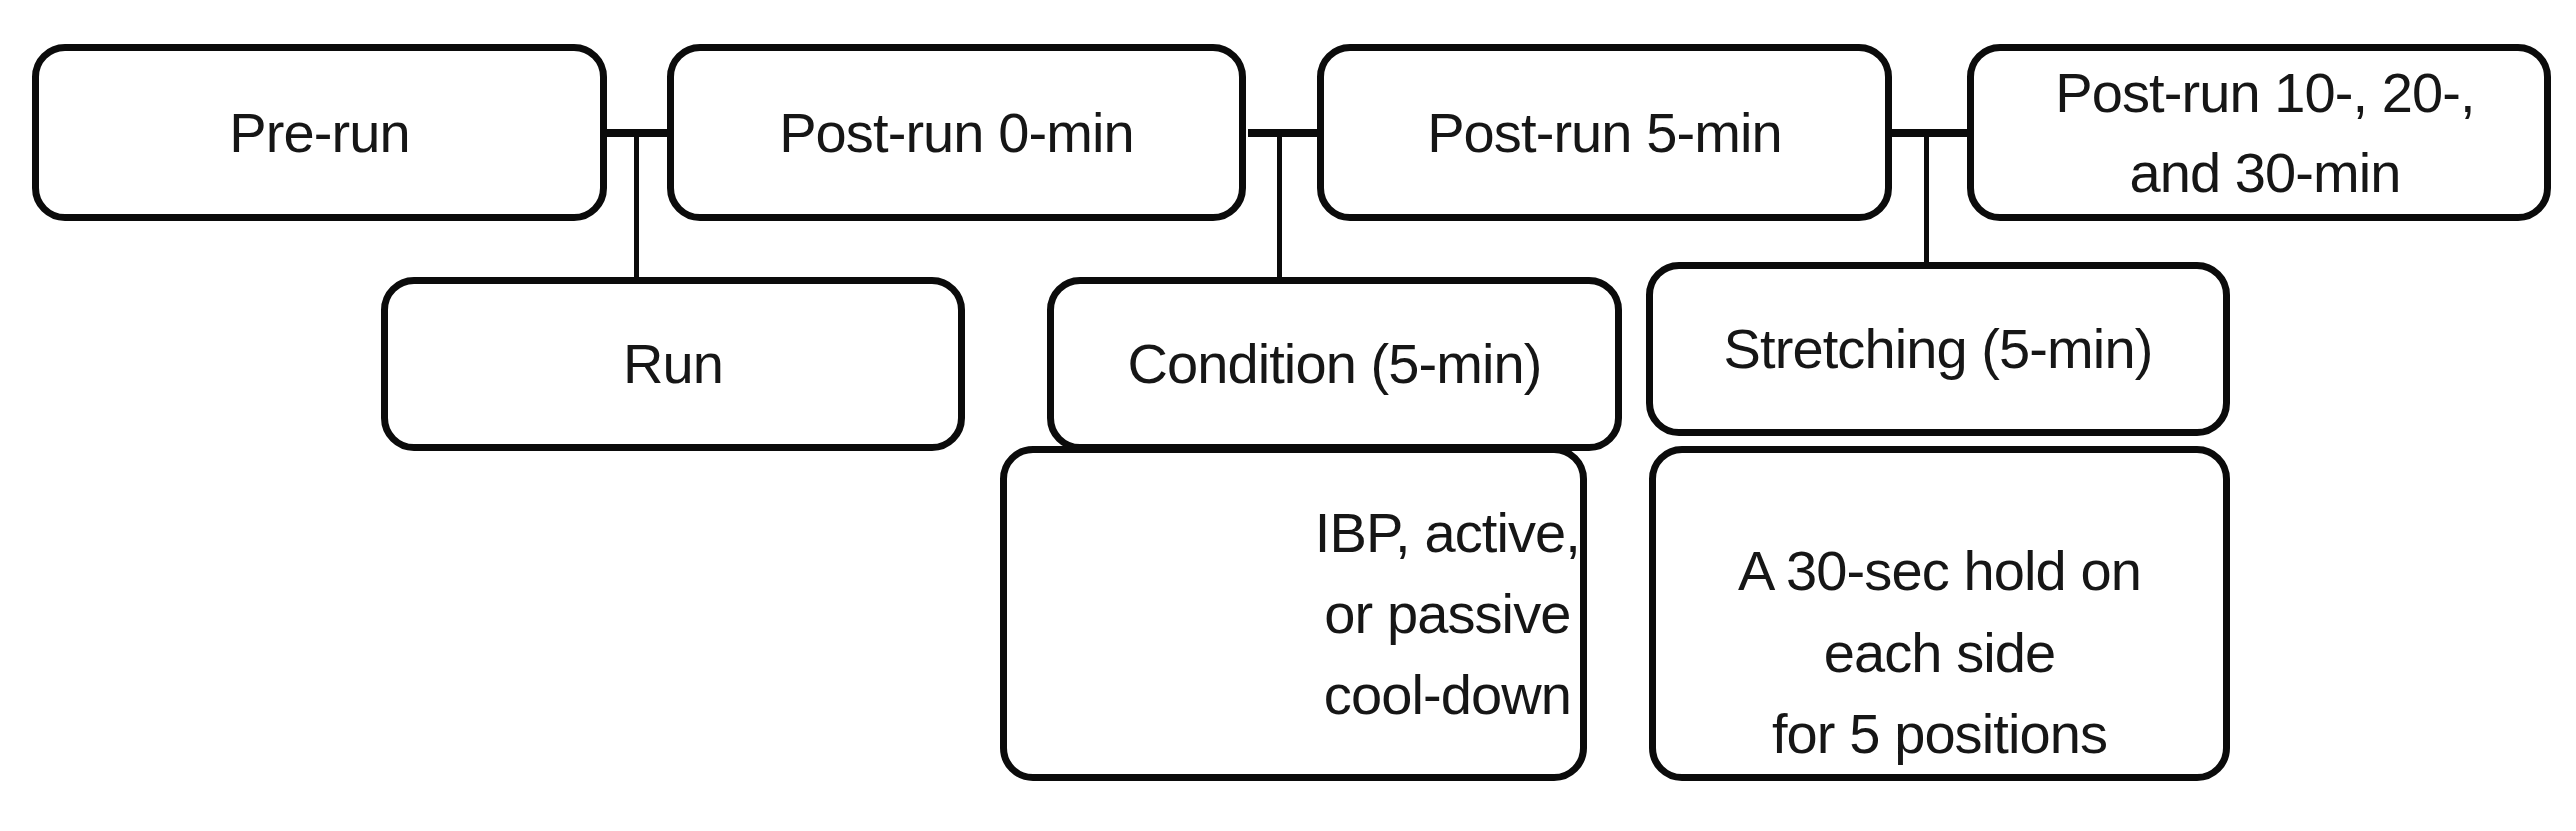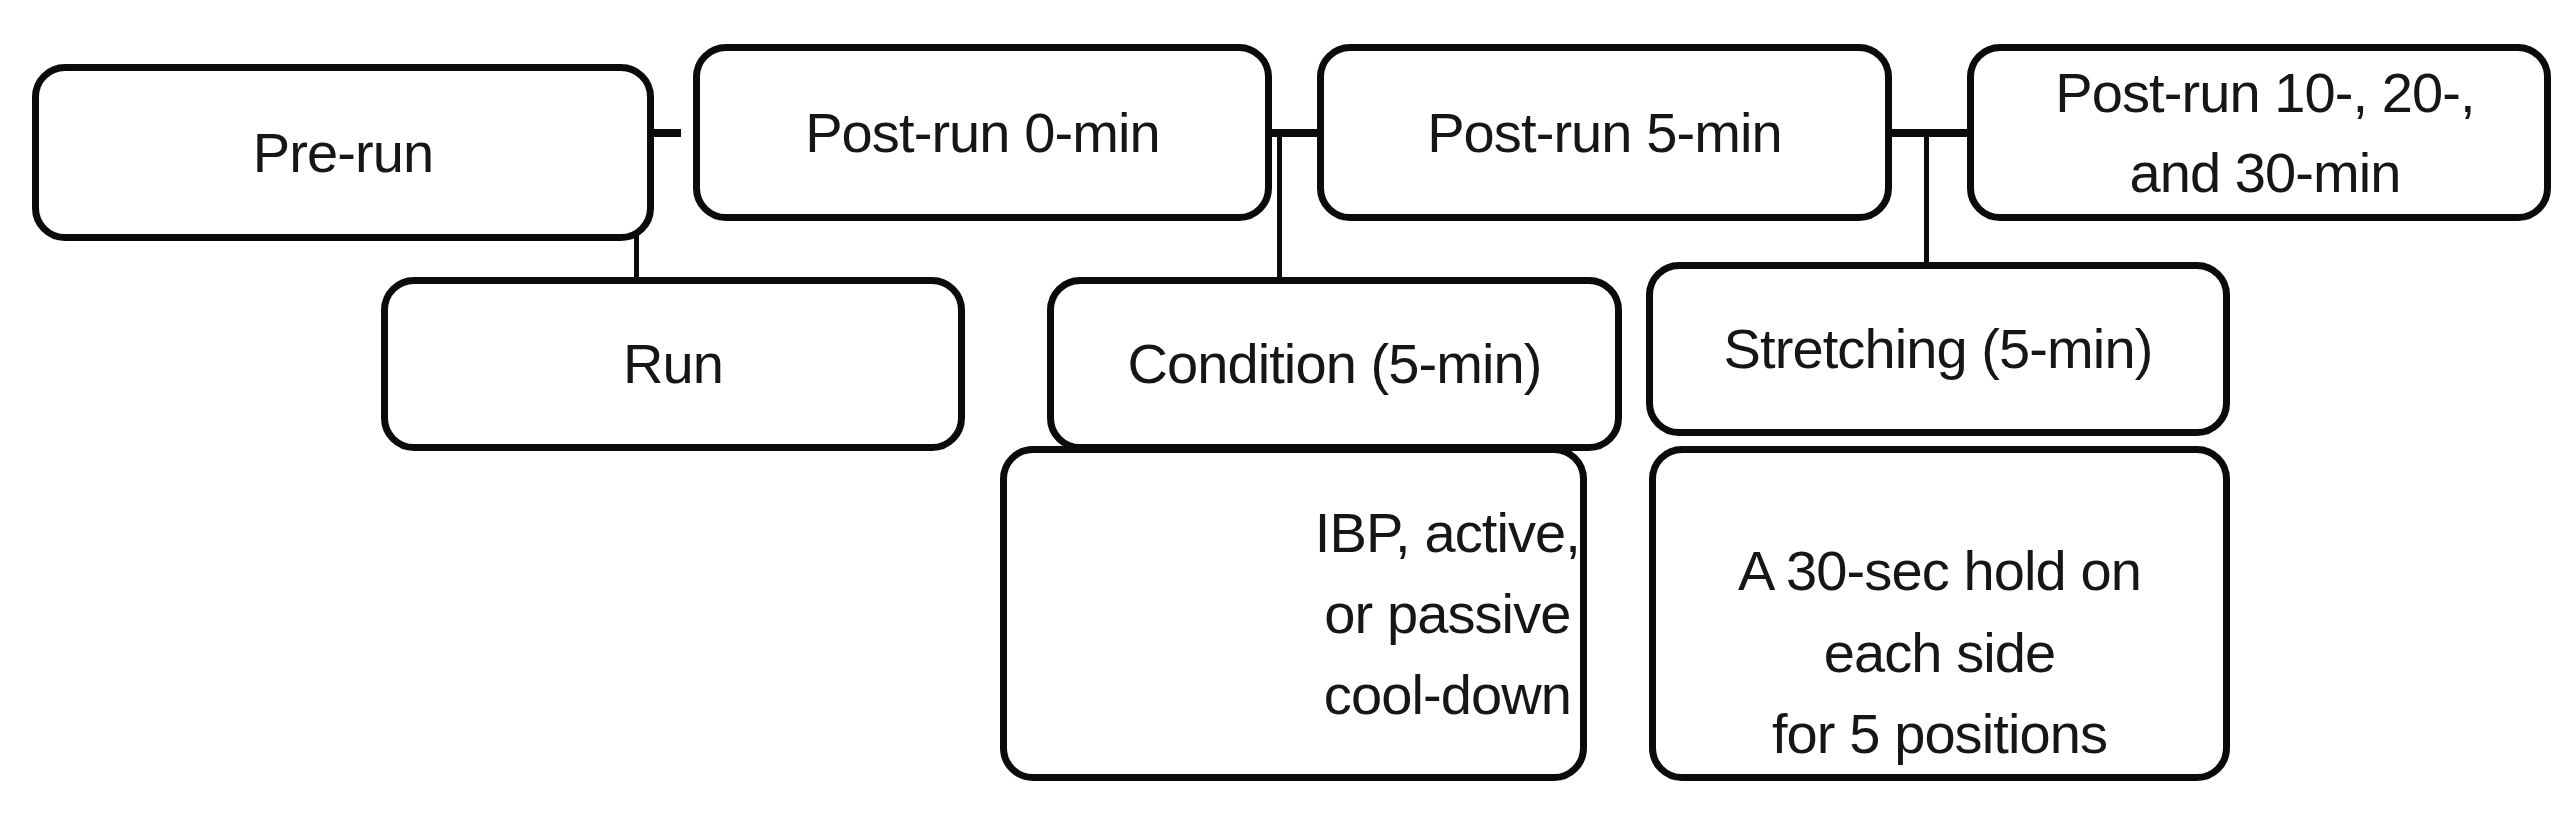--- a/index.html
+++ b/index.html
@@ -33,22 +33,22 @@
     letter-spacing: -0.9px;
     white-space: pre-line;
     z-index: 2;
   }
   .connector {
     position: absolute;
     background: #0b0b0b;
     z-index: 1;
   }
   
-  .box-pre      { left: 32px;   top: 44px;  width: 622px; height: 177px; margin-top: 20px; }
-  .box-post0    { left: 693px;  top: 44px;  width: 579px; height: 177px; }
+  .box-pre      { left: 32px;   top: 44px;  width: 575px; height: 177px; }
+  .box-post0    { left: 667px;  top: 44px;  width: 579px; height: 177px; }
   .box-post5    { left: 1317px; top: 44px;  width: 575px; height: 177px; text-align: center; }
   .box-post10   { left: 1967px; top: 44px;  width: 584px; height: 177px; line-height: 1.42; padding-left: 12px; }
   
   .box-run      { left: 357px;  top: 277px; width: 584px; height: 174px; margin-left: 24px; }
   .box-cond     { left: 1047px; top: 277px; width: 575px; height: 174px; }
   .box-stretch  { left: 1646px; top: 262px; width: 584px; height: 174px; }
   
   .box-run-d    { left: 355px;  top: 446px; width: 577px; height: 335px; }
   .box-cond-d   { left: 1000px; top: 446px; width: 587px; height: 335px; justify-content: flex-end; }
   .box-stretch-d{ left: 1649px; top: 446px; width: 581px; height: 335px; align-items: flex-end; }

